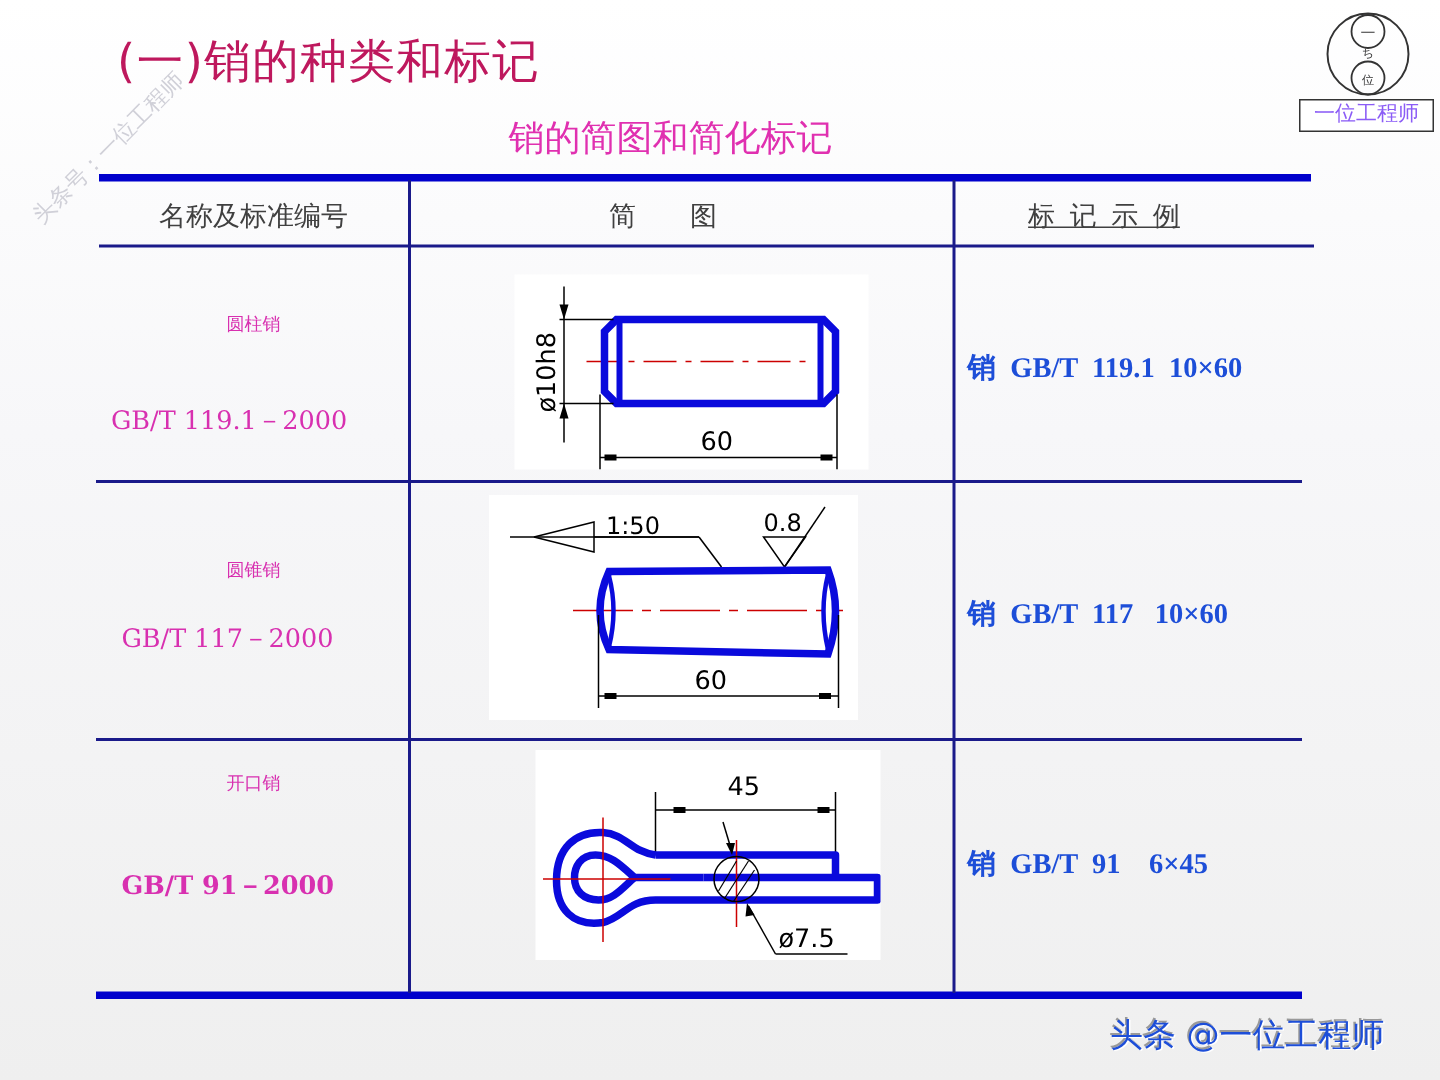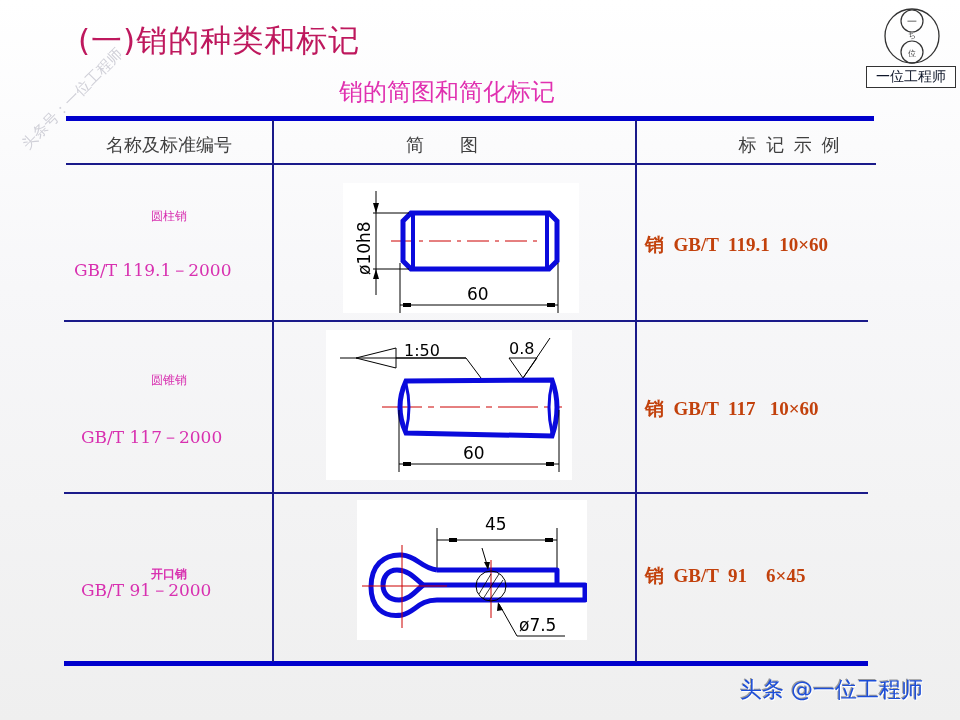--- a/index.html
+++ b/index.html
@@ -21,21 +21,21 @@
     font-family: "DejaVu Sans", sans-serif;
     font-size:15px; color:#d0d0d8; white-space:nowrap;
   }
   .logo {
     position:absolute; left:866px; top:4px; width:92px; height:84px;
   }
   .logo-label {
     position:absolute; left:866px; top:66px; width:90px; height:22px;
     border:1.5px solid #333; background:#fff;
     font-family: "DejaVu Sans", sans-serif;
-    font-size:14px; color:#0f172a; text-align:center; line-height:19px;
+    font-size:14px; color:#8b5cf6; text-align:center; line-height:19px;
   }
   .subtitle {
     position:absolute; left:0; width:880px; top:76px; text-align:center;
     padding-left:12px;
     font-family: "DejaVu Sans", sans-serif;
     font-size:24px; color:#e030b0;
   }
   .subtitle span { position:relative; left:1px; }
 
   
@@ -54,21 +54,21 @@
   }
   .name-cell .cn {
     font-family:"DejaVu Serif", serif; font-size:12px;
   }
   .name-cell .std {
     font-family:"DejaVu Serif", "Liberation Serif", serif; font-size:17px; margin-top:16px;
   }
   .mark {
     position:absolute; left:645px;
     font-family:"Liberation Serif", "DejaVu Serif", serif;
-    font-weight:bold; font-size:19px; color:#c2410c; white-space:pre;
+    font-weight:bold; font-size:19px; color:#1d4ed8; white-space:pre;
   }
   .drawing { position:absolute; background:#fff; }
   .footer-wm {
     position:absolute; left:740px; top:675px;
     font-family:"DejaVu Sans", sans-serif; font-size:22px; color:#1d4ed8;
     text-shadow: 1px 1px 0 #fff, -1px -1px 0 #999;
   }
 </style>
 </head>
 <body>
@@ -91,27 +91,27 @@
 <div class="hline thick" style="left:66px;top:116px;width:808px;"></div>
 <div class="hline thin" style="left:66px;top:163px;width:810px;"></div>
 <div class="hline thin" style="left:64px;top:320px;width:804px;"></div>
 <div class="hline thin" style="left:64px;top:492px;width:804px;"></div>
 <div class="hline thick" style="left:64px;top:661px;width:804px;"></div>
 <div class="vline" style="left:272px;top:120px;height:542px;"></div>
 <div class="vline" style="left:635px;top:120px;height:542px;"></div>
 
 <div class="hdr" style="left:66px;width:206px;">名称及标准编号</div>
 <div class="hdr" style="left:272px;width:340px;white-space:pre;">简　　图</div>
-<div class="hdr" style="left:669px;width:240px;word-spacing:4px;">标 记 示 例</div>
+<div class="hdr" style="left:616px;width:240px;word-spacing:4px;text-decoration:underline;">标 记 示 例</div>
 
 <div class="name-cell" style="left:66px;width:206px;top:208px;">
   <div class="cn" style="padding-left:0">圆柱销</div>
 </div>
 <div class="name-cell" style="left:74px;top:253px;">
-  <div class="std" style="margin-top:6px">GB/T 119.1－2000</div>
+  <div class="std" style="margin-top:16px">GB/T 119.1－2000</div>
 </div>
 <div class="mark" style="top:232px;">销  GB/T  119.1  10×60</div>
 
 <svg class="drawing" style="left:343px;top:183px;" width="236" height="130" viewBox="0 0 236 130">
 
   <line x1="48" y1="58" x2="200" y2="58" stroke="#cc0000" stroke-width="1" stroke-dasharray="22,6,4,6"></line>
 
   <path d="M68,30 L206,30 L214,38 L214,78 L206,86 L68,86 L60,78 L60,38 Z" fill="none" stroke="#0a0adc" stroke-width="5"></path>
   <line x1="70" y1="32" x2="70" y2="84" stroke="#0a0adc" stroke-width="4"></line>
   <line x1="204" y1="32" x2="204" y2="84" stroke="#0a0adc" stroke-width="4"></line>
@@ -128,21 +128,21 @@
   <line x1="57" y1="122" x2="215" y2="122" stroke="#000" stroke-width="1"></line>
   <rect x="60" y="120" width="8" height="4" fill="#000"></rect>
   <rect x="204" y="120" width="8" height="4" fill="#000"></rect>
   <text x="124" y="117" font-size="17" fill="#000" font-family="DejaVu Sans, sans-serif">60</text>
 </svg>
 
 <div class="name-cell" style="left:66px;width:206px;top:372px;text-align:center;">
   <div class="cn">圆锥销</div>
 </div>
 <div class="name-cell" style="left:81px;top:414px;">
-  <div class="std" style="margin-top:12px">GB/T 117－2000</div>
+  <div class="std" style="margin-top:0">GB/T 117－2000</div>
 </div>
 <div class="mark" style="top:396px;font-family:Liberation Serif, serif;">销  GB/T  117   10×60</div>
 
 <svg class="drawing" style="left:326px;top:330px;" width="246" height="150" viewBox="0 0 246 150">
 
   <line x1="14" y1="28" x2="140" y2="28" stroke="#000" stroke-width="1"></line>
   <polygon points="30,28 70,18 70,38" fill="none" stroke="#000" stroke-width="1"></polygon>
   <text x="78" y="26" font-size="16" fill="#000" font-family="DejaVu Sans, sans-serif">1:50</text>
   <line x1="70" y1="28" x2="140" y2="28" stroke="#000" stroke-width="1"></line>
   <line x1="140" y1="28" x2="155" y2="48" stroke="#000" stroke-width="1"></line>
@@ -158,24 +158,24 @@
   <path d="M226,53 Q220,77 226,103" fill="none" stroke="#0a0adc" stroke-width="3"></path>
 
   <line x1="73" y1="80" x2="73" y2="142" stroke="#000" stroke-width="1"></line>
   <line x1="233" y1="80" x2="233" y2="142" stroke="#000" stroke-width="1"></line>
   <line x1="73" y1="134" x2="233" y2="134" stroke="#000" stroke-width="1"></line>
   <rect x="77" y="132" width="8" height="4" fill="#000"></rect>
   <rect x="220" y="132" width="8" height="4" fill="#000"></rect>
   <text x="137" y="129" font-size="17" fill="#000" font-family="DejaVu Sans, sans-serif">60</text>
 </svg>
 
-<div class="name-cell" style="left:66px;width:206px;top:566px;font-weight:bold;">
+<div class="name-cell" style="left:66px;width:206px;top:514px;">
   <div class="cn">开口销</div>
 </div>
-<div class="name-cell" style="left:81px;top:579px;">
+<div class="name-cell" style="left:81px;top:579px;font-weight:bold;">
   <div class="std" style="margin-top:0">GB/T 91－2000</div>
 </div>
 <div class="mark" style="top:563px;">销  GB/T  91    6×45</div>
 
 <svg class="drawing" style="left:357px;top:500px;" width="230" height="140" viewBox="0 0 230 140">
 
   <line x1="80" y1="28" x2="80" y2="68" stroke="#000" stroke-width="1"></line>
   <line x1="200" y1="28" x2="200" y2="68" stroke="#000" stroke-width="1"></line>
   <line x1="80" y1="40" x2="200" y2="40" stroke="#000" stroke-width="1"></line>
   <rect x="92" y="38" width="8" height="4" fill="#000"></rect>

